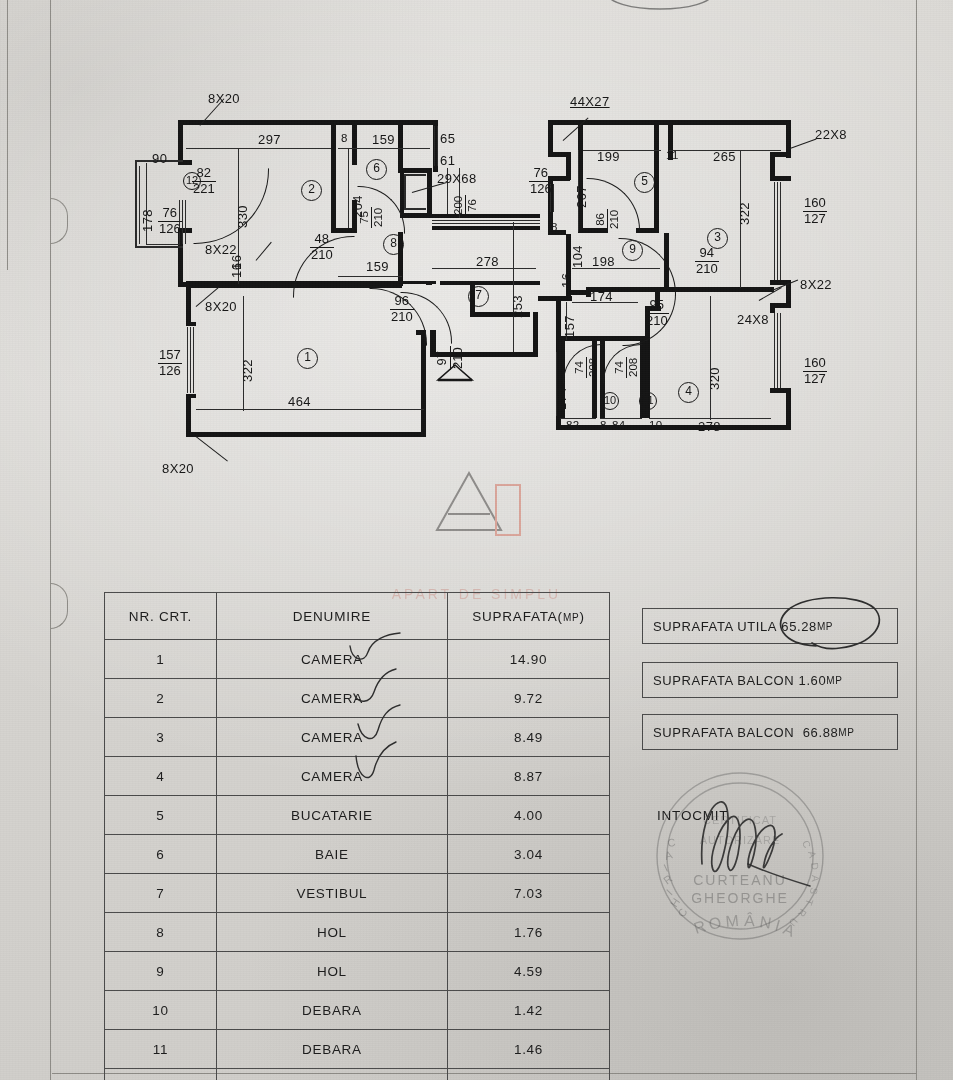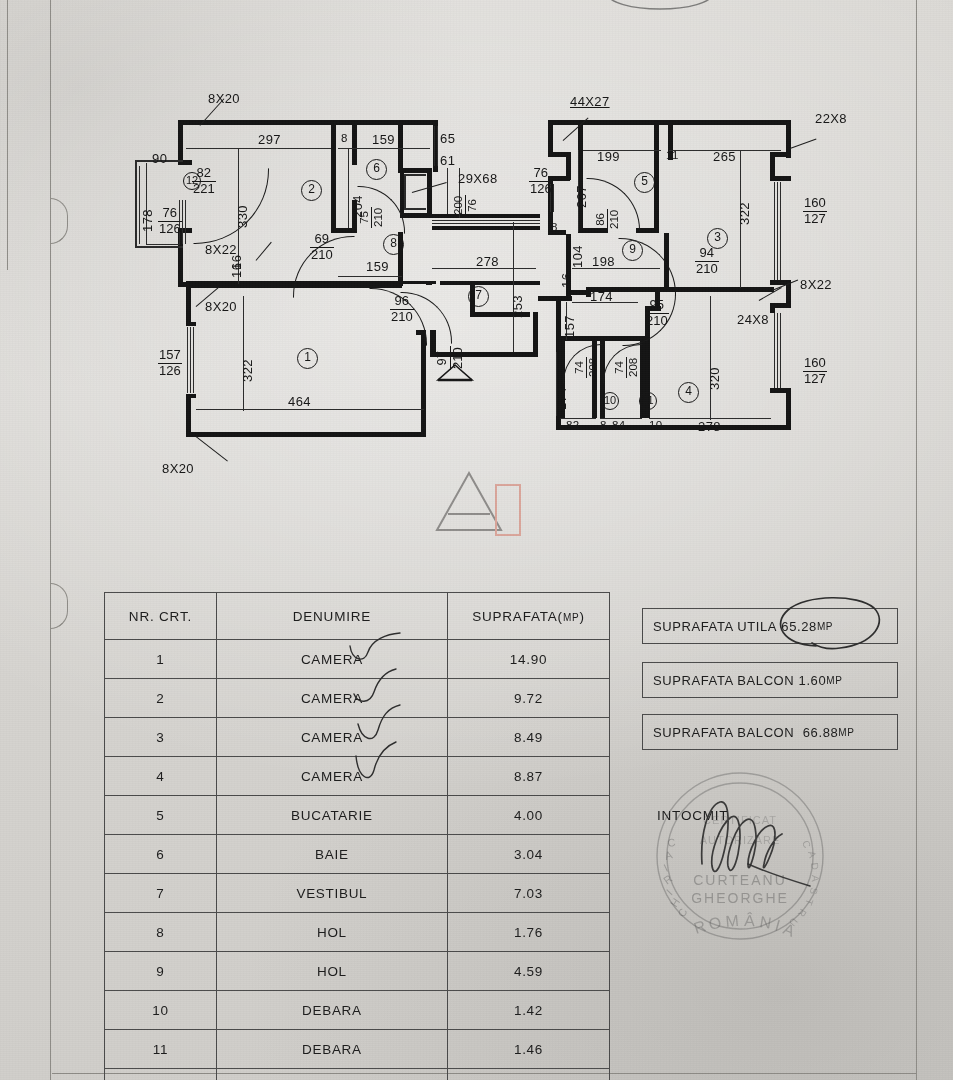--- a/index.html
+++ b/index.html
@@ -334,24 +334,24 @@
     <div class="leader" style="left:772px;top:290px;width:28px;transform:rotate(-22deg);"></div>
     <div class="leader" style="left:759px;top:300px;width:26px;transform:rotate(-30deg);"></div>
     <div class="leader" style="left:412px;top:192px;width:36px;transform:rotate(-16deg);"></div>
     <div class="leader" style="left:256px;top:260px;width:24px;transform:rotate(-50deg);"></div>
 
     <span class="lbl" style="left:208px;top:92px;">8X20</span>
     <span class="lbl" style="left:205px;top:243px;">8X22</span>
     <span class="lbl" style="left:205px;top:300px;">8X20</span>
     <span class="lbl" style="left:162px;top:462px;">8X20</span>
     <span class="lbl" style="left:570px;top:95px;text-decoration:underline;">44X27</span>
-    <span class="lbl" style="left:815px;top:112px;text-align:center;">22X8</span>
+    <span class="lbl" style="left:815px;top:128px;text-align:center;">22X8</span>
     <span class="lbl" style="left:800px;top:278px;">8X22</span>
     <span class="lbl" style="left:737px;top:313px;">24X8</span>
-    <span class="lbl" style="left:458px;top:172px;">29X68</span>
+    <span class="lbl" style="left:437px;top:172px;">29X68</span>
 
     <span class="lbl" style="left:258px;top:133px;">297</span>
     <span class="lbl vert" style="left:236px;top:228px;">330</span>
     <span class="lbl" style="left:288px;top:395px;">464</span>
     <span class="lbl vert" style="left:241px;top:382px;">322</span>
     <span class="lbl sm" style="left:341px;top:133px;">8</span>
     <span class="lbl" style="left:372px;top:133px;">159</span>
     <span class="lbl vert" style="left:351px;top:218px;">204</span>
     <span class="lbl" style="left:366px;top:260px;">159</span>
     <span class="lbl" style="left:440px;top:132px;">65</span>
@@ -387,21 +387,21 @@
     </div>
     <div class="frac" style="left:158px;top:206px;">
       <span class="top">76</span>
       <span class="bot">126</span>
     </div>
     <div class="frac" style="left:158px;top:348px;">
       <span class="top">157</span>
       <span class="bot">126</span>
     </div>
     <div class="frac" style="left:310px;top:232px;">
-      <span class="top">69</span>
+      <span class="top">48</span>
       <span class="bot">210</span>
     </div>
     <div class="frac vert sm" style="left:358px;top:228px;">
       <span class="top">75</span>
       <span class="bot">210</span>
     </div>
     <div class="frac" style="left:390px;top:294px;">
       <span class="top">96</span>
       <span class="bot">210</span>
     </div>
@@ -462,20 +462,21 @@
 
   <div id="logo">
     <span class="mark">
       <svg width="120" height="64" viewBox="0 0 120 64" aria-hidden="true">
         <polygon points="52,3 84,60 20,60" fill="none" stroke="#8e8c8a" stroke-width="2"></polygon>
         <line x1="31" y1="44" x2="73" y2="44" stroke="#8e8c8a" stroke-width="2"></line>
       </svg>
       <span class="i-bar"></span>
     </span>
   </div>
+  <div id="watermark">APART DE SIMPLU</div>
 
   <table id="tbl">
     <thead>
       <tr>
         <th class="c-nr">NR. CRT.</th>
         <th class="c-den">DENUMIRE</th>
         <th class="c-sup"><span>SUPRAFATA</span>(<span class="unit">MP</span>)</th>
       </tr>
     </thead>
     <tbody id="tbody">

